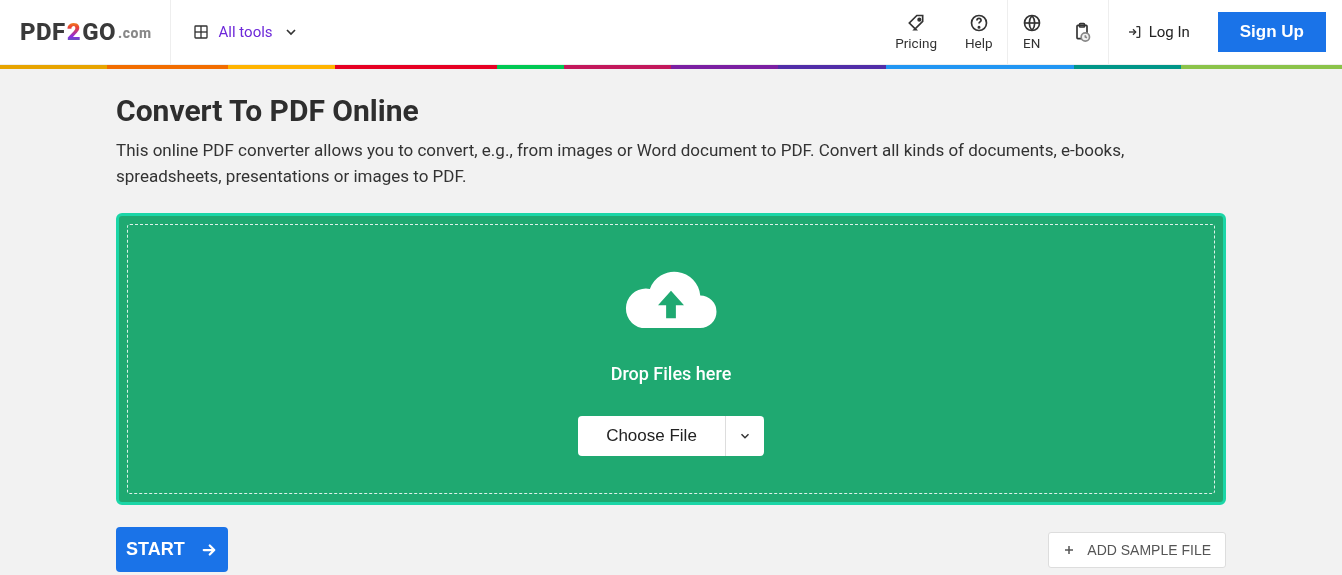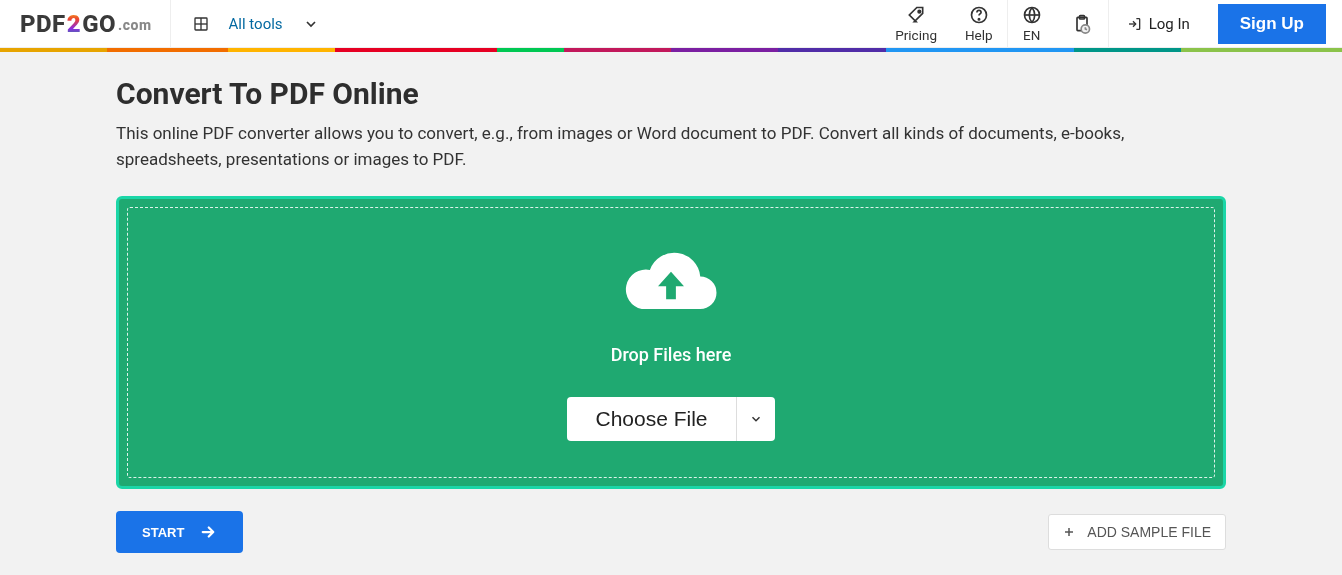--- a/index.html
+++ b/index.html
@@ -3,21 +3,21 @@
 <meta charset="utf-8">
 <style>
   * { box-sizing: border-box; margin: 0; padding: 0; }
   body { font-family: -apple-system, BlinkMacSystemFont, "Segoe UI", Roboto, Helvetica, Arial, sans-serif; background: #f2f2f2; width: 1342px; }
 
   
   .header {
     display: flex;
     align-items: stretch;
     background: #fff;
-    height: 48px;
+    height: 65px;
     border-bottom: 1px solid #eee;
   }
   .logo-wrap {
     display: flex;
     align-items: center;
     padding: 0 18px 0 20px;
     border-right: 1px solid #eee;
   }
   .logo {
     font-weight: 800;
@@ -34,24 +34,24 @@
     color: transparent;
     background-clip: text;
     font-weight: 900;
     padding: 0 1px;
   }
   .logo .com { font-size: 14px; color:#888; margin-left:2px; align-self:flex-end; margin-bottom:5px; }
 
   .all-tools {
     display: flex;
     align-items: center;
-    gap: 20px;
+    gap: 10px;
     padding: 0 22px;
     font-size: 15px;
-    color: #0369a1;
+    color: #6d28d9;
     cursor: pointer;
   }
   .all-tools svg { width: 16px; height: 16px; }
 
   .spacer { flex: 1; }
 
   .header-item {
     display: flex;
     flex-direction: column;
     align-items: center;
@@ -141,21 +141,21 @@
   }
   .cloud-icon { width: 104px; height: 78px; }
   .drop-label { color: #fff; font-size: 18px; font-weight: 500; margin-top: 4px; margin-bottom: 14px; }
 
   .choose-group {
     display: flex;
   }
   .choose-btn {
     background: #fff;
     color: #222;
-    font-size: 21px;
+    font-size: 17px;
     border: none;
     padding: 10px 28px;
     border-radius: 4px 0 0 4px;
     cursor: pointer;
   }
   .choose-caret {
     background: #fff;
     border: none;
     border-left: 1px solid #ddd;
     padding: 10px 12px;
@@ -168,25 +168,25 @@
 
   .bottom-row {
     display: flex;
     justify-content: space-between;
     align-items: center;
     margin-top: 22px;
   }
   .start-btn {
     background: #1a73e8;
     color: #fff;
-    font-size: 13px;
+    font-size: 18px;
     font-weight: 700;
     border: none;
     border-radius: 4px;
-    padding: 12px 26px;
+    padding: 12px 10px;
     display: flex;
     align-items: center;
     gap: 15px;
     cursor: pointer;
   }
   .start-btn svg { width: 18px; height: 18px; fill:#fff; }
 
   .sample-btn {
     background: #fff;
     border: 1px solid #ddd;

